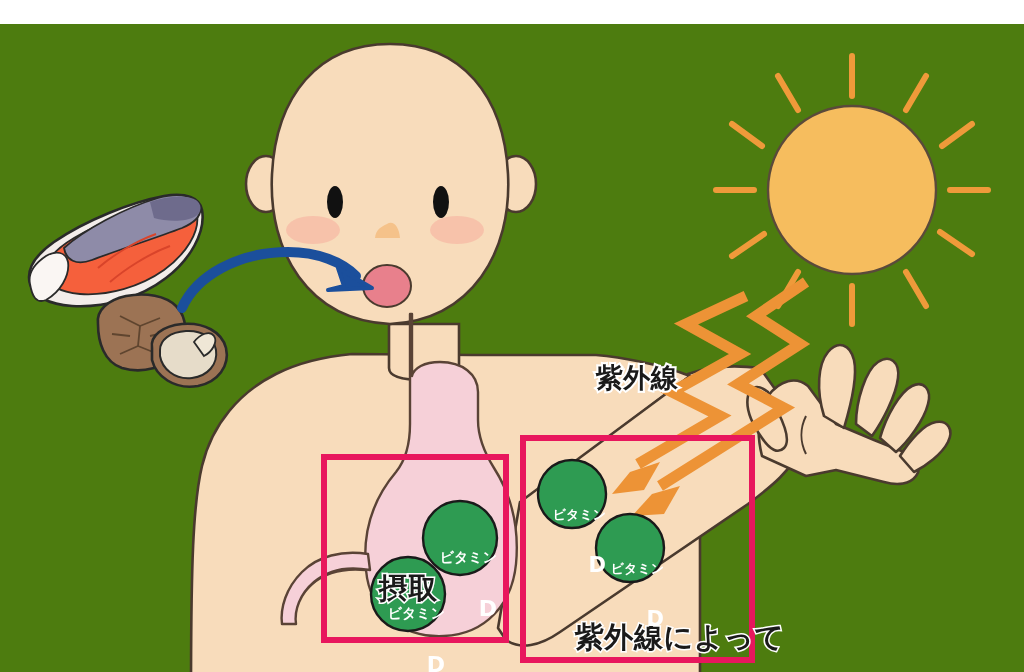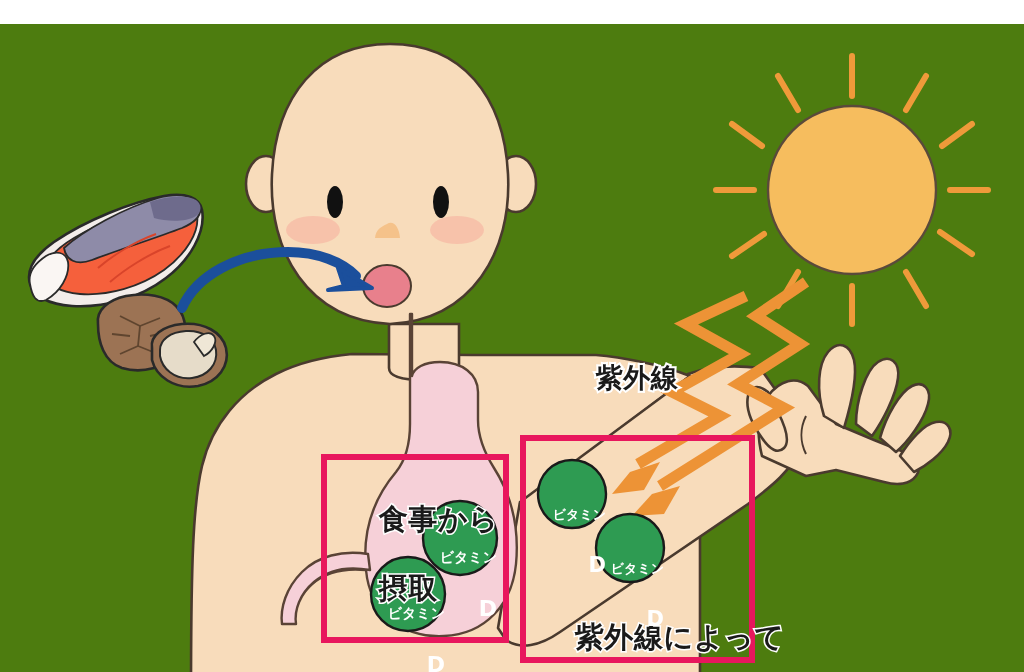--- a/index.html
+++ b/index.html
@@ -250,21 +250,21 @@
 
     <rect x="324" y="433" width="182" height="183" fill="none" stroke="#E8175D" stroke-width="6"></rect>
     <rect x="523" y="414" width="229" height="222" fill="none" stroke="#E8175D" stroke-width="6"></rect>
   </svg>
 
   <div class="jp-label uv-title">
     <span class="inner">紫外線</span>
   </div>
 
   <div class="jp-label food-box-label">
-    <span class="inner">食事から</span><br>
+    <br>
     <span class="inner">摂取</span>
   </div>
 
   <div class="jp-label skin-box-label">
     <span class="inner">紫外線によって</span><br>
     <span class="inner">皮膚で合成</span>
   </div>
 
   <div class="vit-text" style="left:423px;top:494px;width:74px;">
     <span style="font-size:14px;display:block;">ビタミン</span>

